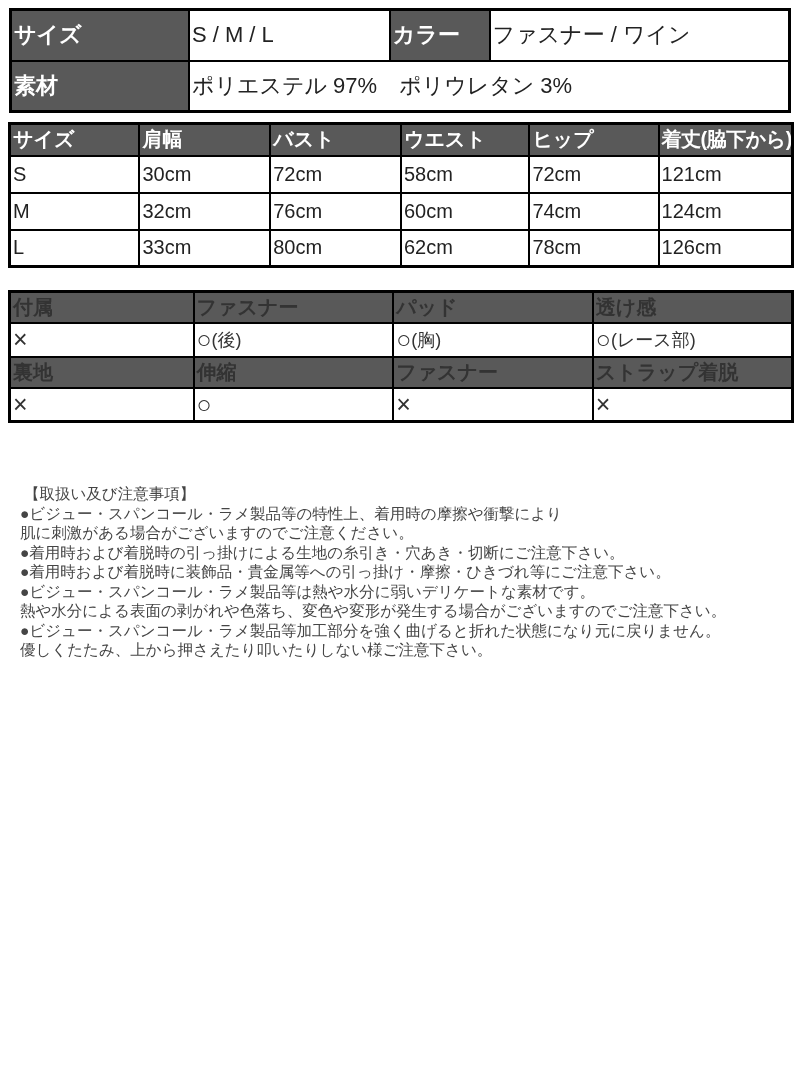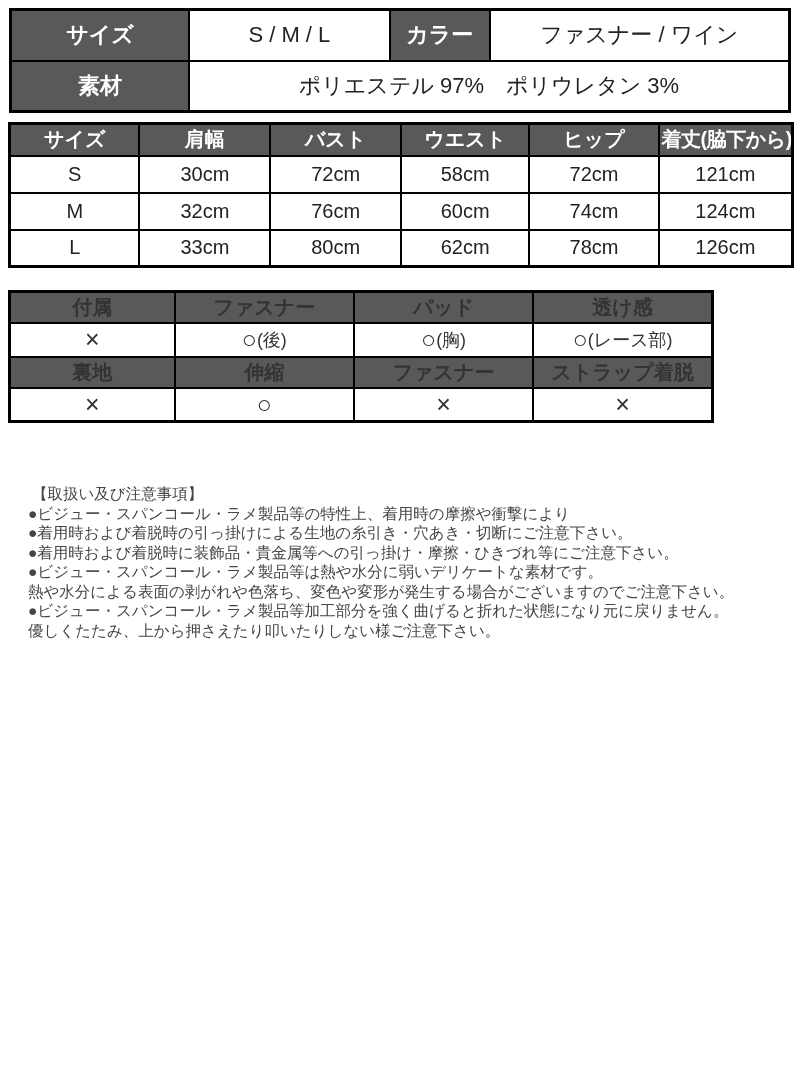--- a/index.html
+++ b/index.html
@@ -12,21 +12,20 @@
     color: #222;
     overflow: hidden;
   }
   table {
     border-collapse: collapse;
     table-layout: fixed;
     position: absolute;
   }
   td, th {
     border: 2px solid #000;
-    text-align: center;
     vertical-align: middle;
     padding: 0 2px;
     overflow: hidden;
     white-space: nowrap;
   }
   th.hdr, td.hdr {
     background: #595959;
     color: #ffffff;
     font-weight: bold;
   }
@@ -44,33 +43,33 @@
     width: 786px;
     border: 3px solid #000;
     font-size: 20px;
   }
   .size-table tr.h { height: 32px; }
   .size-table tr.r { height: 37px; }
   .size-table .small { font-size: 20px; letter-spacing: -0.5px; }
   
   .feat-table {
     top: 290px; left: 8px;
-    width: 706px;
+    width: 786px;
     border: 3px solid #000;
     font-size: 20px;
   }
   .feat-table tr.h { height: 31px; }
   .feat-table tr.r { height: 34px; }
   .feat-table td .mark { font-size: 25px; vertical-align: -2px; }
   .feat-table td .note { font-size: 18px; }
   .feat-table td { color: #333; }
   
   .notes {
     position: absolute;
-    top: 484px; left: 28px; width: 758px;
+    top: 484px; left: 20px; width: 758px;
     font-size: 15.5px;
     line-height: 19.5px;
     color: #454545;
     letter-spacing: 0px;
   }
   .notes .line { white-space: nowrap; }
   .notes .title { padding-left: 4px; }
 </style>
 </head>
 <body>
@@ -174,20 +173,21 @@
       <td><span class="mark">○</span><span class="note"></span></td>
       <td><span class="mark">×</span><span class="note"></span></td>
       <td><span class="mark">×</span><span class="note"></span></td>
     </tr>
   </tbody>
     </table>
 
   <div class="notes">
     <div class="line title">【取扱い及び注意事項】</div>
     <div class="line">●ビジュー・スパンコール・ラメ製品等の特性上、着用時の摩擦や衝撃により</div>
+    <div class="line">肌に刺激がある場合がございますのでご注意ください。</div>
     <div class="line">●着用時および着脱時の引っ掛けによる生地の糸引き・穴あき・切断にご注意下さい。</div>
     <div class="line">●着用時および着脱時に装飾品・貴金属等への引っ掛け・摩擦・ひきづれ等にご注意下さい。</div>
     <div class="line">●ビジュー・スパンコール・ラメ製品等は熱や水分に弱いデリケートな素材です。</div>
     <div class="line">熱や水分による表面の剥がれや色落ち、変色や変形が発生する場合がございますのでご注意下さい。</div>
     <div class="line">●ビジュー・スパンコール・ラメ製品等加工部分を強く曲げると折れた状態になり元に戻りません。</div>
     <div class="line">優しくたたみ、上から押さえたり叩いたりしない様ご注意下さい。</div>
   </div>
 
 </div>
 

